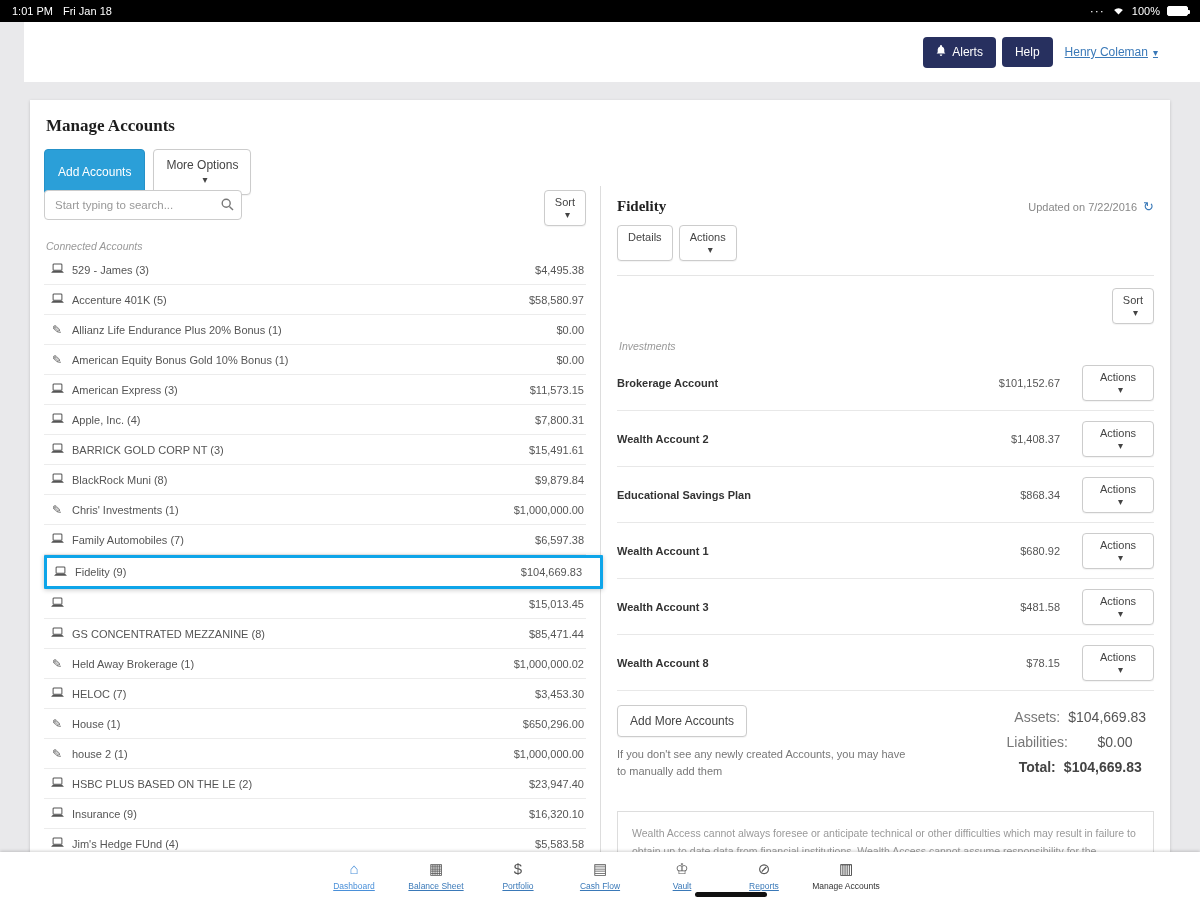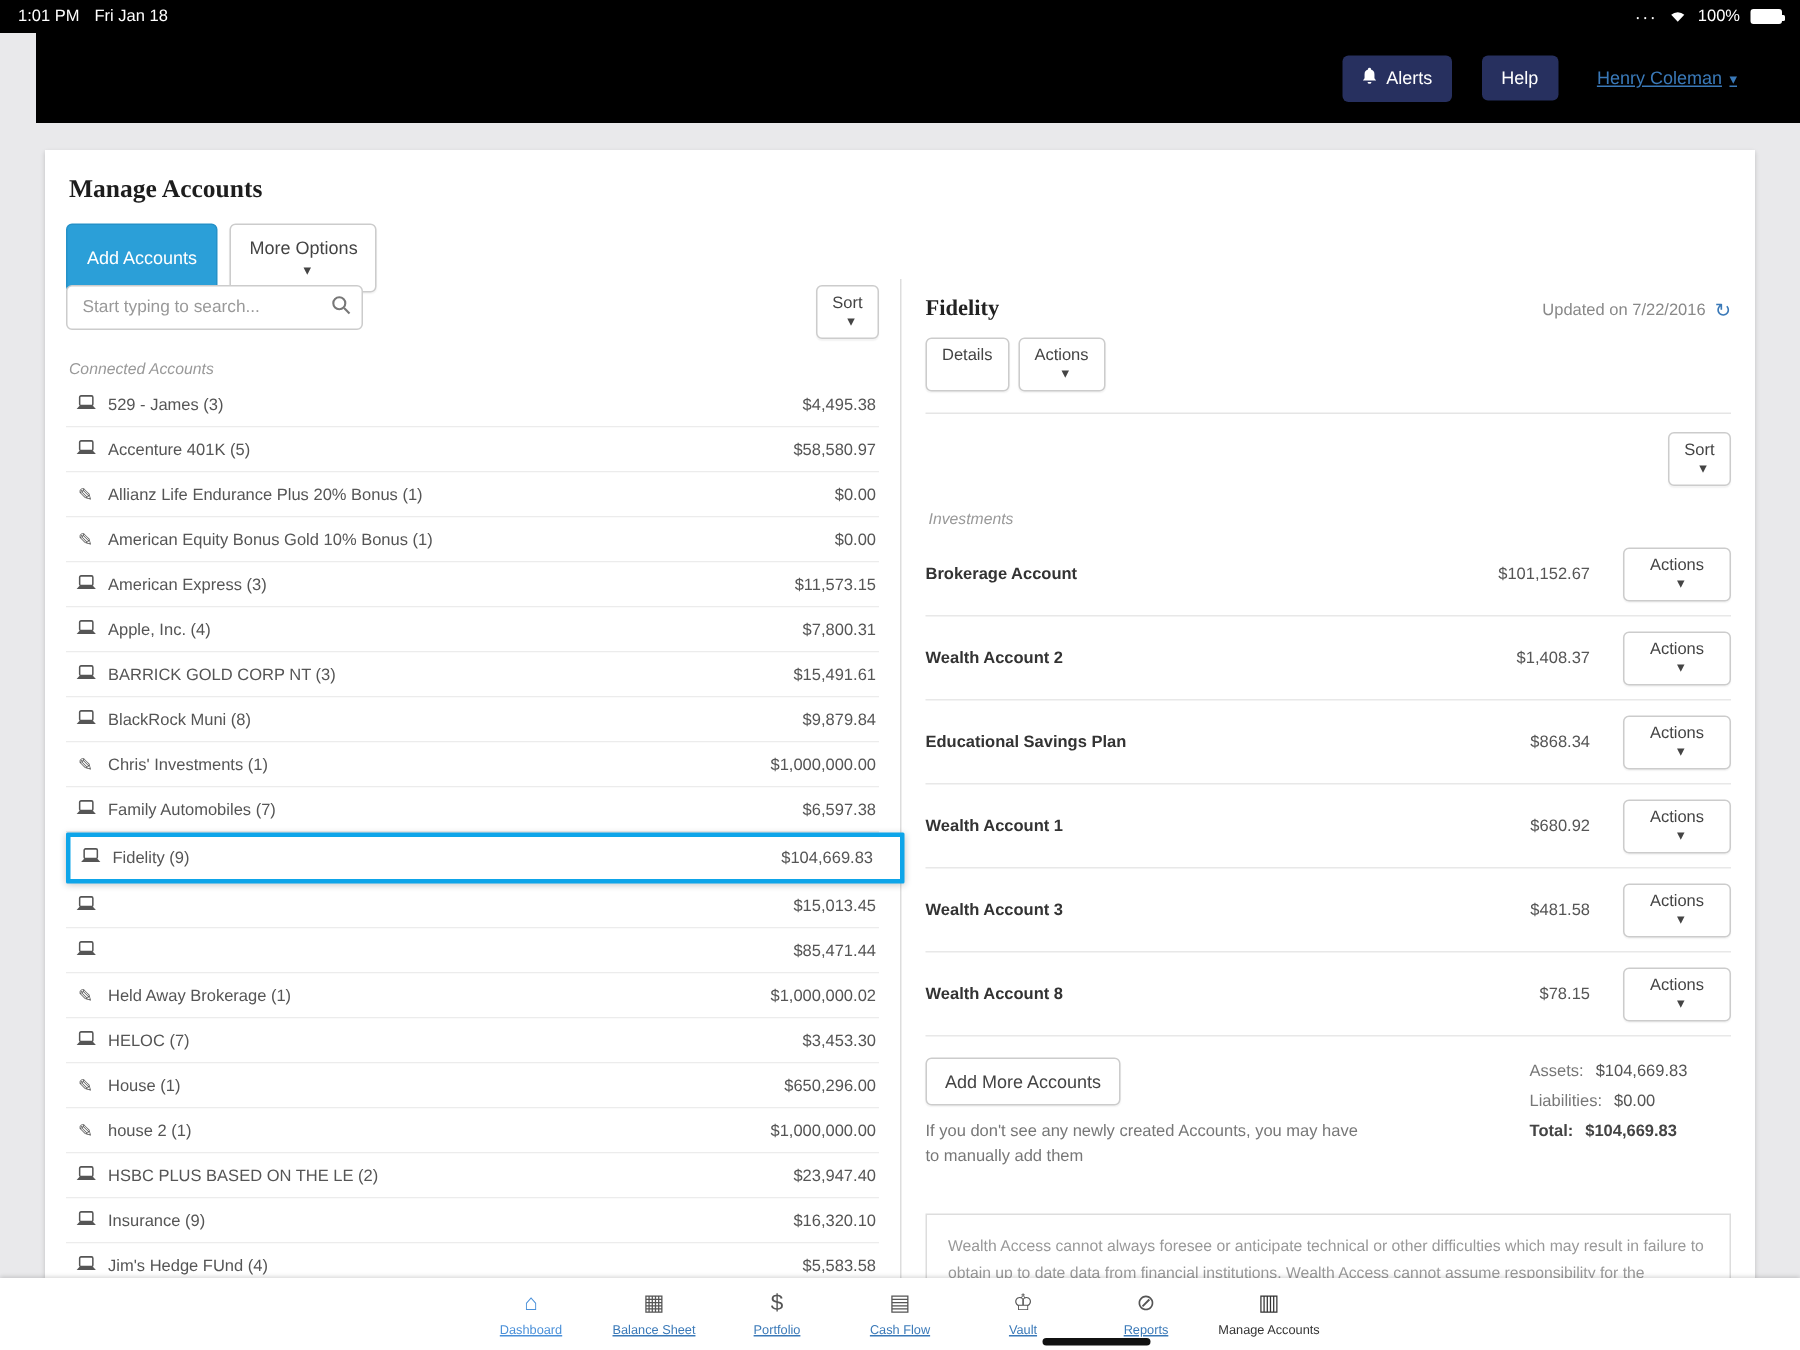--- a/index.html
+++ b/index.html
@@ -9,22 +9,22 @@
   
   .statusbar { position:absolute; top:0; left:0; right:0; height:22px; background:#000; color:#fff;
     display:flex; justify-content:space-between; align-items:center; padding:2px 12px; font-size:11px; z-index:20; }
   .sb-left { display:flex; gap:10px; align-items:center; }
   .sb-right { display:flex; gap:7px; align-items:center; }
   .sb-dots { letter-spacing:1px; font-size:12px; }
   .batt { width:21px; height:10px; border:1px solid #fff; border-radius:2px; position:relative; background:#fff; }
   .batt::after { content:""; position:absolute; right:-3px; top:2.5px; width:2px; height:4px; background:#fff; border-radius:0 1px 1px 0; }
 
   
-  .header { position:absolute; top:22px; left:0; right:0; height:60px; background:#000000;
-    display:flex; align-items:center; justify-content:flex-end; gap:20px; padding-right:42px; z-index:10;margin-left:24px; }
+  .header { position:absolute; top:22px; left:0; right:0; height:60px; background:#ffffff;
+    display:flex; align-items:center; justify-content:flex-end; gap:6px; padding-right:42px; z-index:10;margin-left:24px; }
   .btn-navy { background:#27305f; color:#fff; border:none; border-radius:4px; padding:8px 13px; font-size:12px;
     display:inline-flex; align-items:center; gap:6px; cursor:pointer; font-family:inherit; }
   .user-link { color:#3a79b8; font-size:12px; text-decoration:underline; display:inline-flex; align-items:center; cursor:pointer; margin-left:6px; }
   .caret { margin-left:5px; }
   .caret::after { content:"▾"; font-size:10px; }
 
   
   .card { position:absolute; left:30px; right:30px; top:100px; bottom:48px; background:#fff;
     box-shadow:0 1px 3px rgba(0,0,0,.18); overflow:hidden; }
   .card-title { font-family:"Liberation Serif", serif; font-weight:bold; font-size:17px; color:#1d1d1d; padding:16px 16px 0; }
@@ -65,21 +65,21 @@
   .dh-btns { display:flex; gap:6px; margin-top:10px; padding-bottom:14px; border-bottom:1px solid #e5e5e5; }
   .sort-row { display:flex; justify-content:flex-end; margin-top:12px; }
   .right-col .section-label { margin-top:16px; }
   .inv-row { display:flex; align-items:center; padding:10px 0 9px; border-bottom:1px solid #e8e8e8; }
   .inv-name { font-weight:bold; font-size:11px; color:#333; flex:1; }
   .inv-val { font-size:11px; color:#555; margin-left:auto; }
   .inv-row .btn-sm { margin-left:22px; width:72px; justify-content:center; }
   .bottom-row { display:flex; align-items:flex-start; margin-top:14px; }
   .br-left { flex:1; padding-right:30px; }
   .note { margin-top:9px; font-size:11px; color:#777; max-width:300px; line-height:1.5; }
-  .summary { margin-left:auto; text-align:left; font-size:11px; color:#777; line-height:1.8; }
+  .summary { margin-left:auto; text-align:center; font-size:14px; color:#777; line-height:1.8; }
   .sum-label { margin-right:8px; }
   .sum-val { display:inline-block; min-width:78px; color:#555; }
   .sum-line.total .sum-label, .sum-line.total .sum-val { font-weight:bold; color:#444; }
   .disclaimer { margin-top:30px; border:1px solid #ddd; padding:12px 14px; font-size:10.5px; color:#999; line-height:1.75; }
 
   
   .footer { position:absolute; left:0; right:0; bottom:0; height:48px; background:#fff;
     box-shadow:0 -1px 3px rgba(0,0,0,.18); display:flex; align-items:center; justify-content:center; gap:22px; z-index:15; }
   .foot-item { display:flex; flex-direction:column; align-items:center; width:60px; cursor:pointer; }
   .fi-glyph { font-size:15px; line-height:16px; height:17px; color:#555; }
@@ -316,20 +316,21 @@
             <div class="acct-row icon-laptop">
               <span class="acct-ic">
                 <span class="laptop-ic">
                   <svg width="15" height="11" viewBox="0 0 16 12">
                     <rect x="3.2" y="1" width="9.6" height="7" rx="1" fill="none" stroke="#555" stroke-width="1.1"></rect>
                     <path d="M1 10.6h14l-2-2.2H3z" fill="#555"></path>
                   </svg>
                 </span>
 
               </span>
+              <span class="acct-name">GS CONCENTRATED MEZZANINE (8)</span>
               <span class="acct-val">$85,471.44</span>
             </div>
 
             <div class="acct-row icon-pencil">
               <span class="acct-ic">
 
                 <span class="pencil-ic">✎</span>
               </span>
               <span class="acct-name">Held Away Brokerage (1)</span>
               <span class="acct-val">$1,000,000.02</span>

